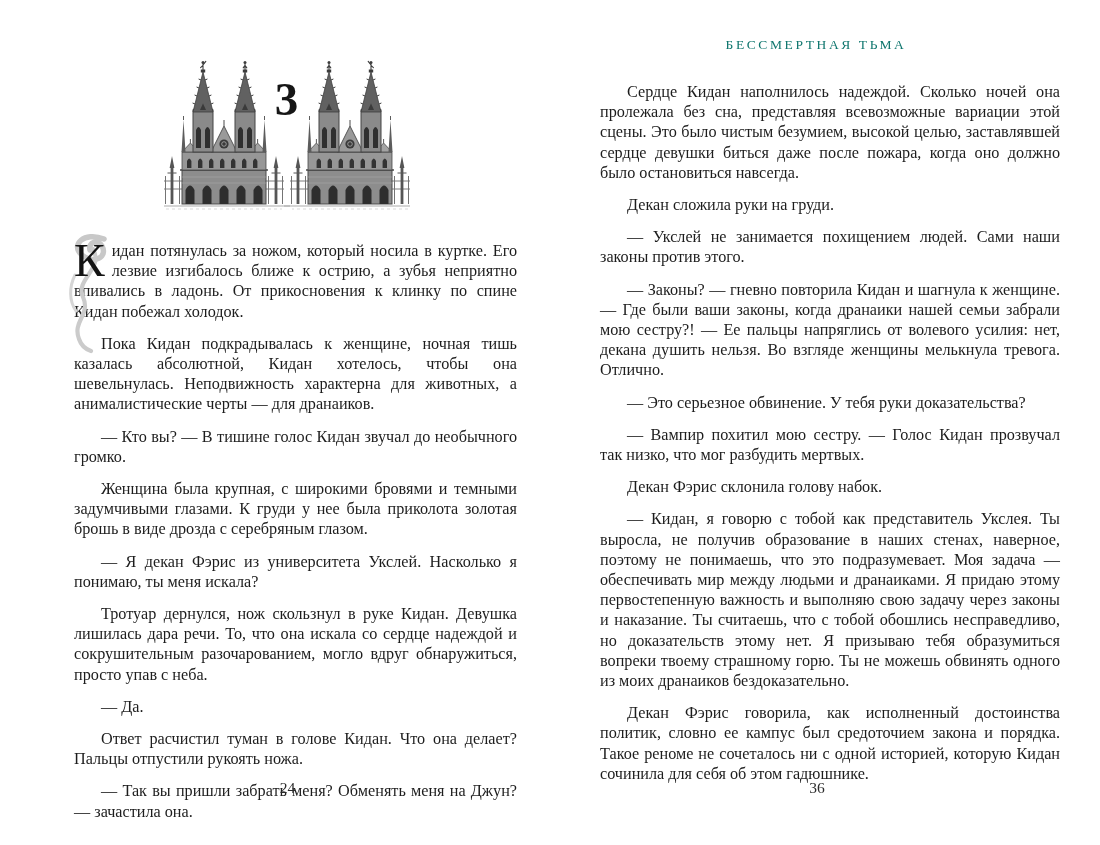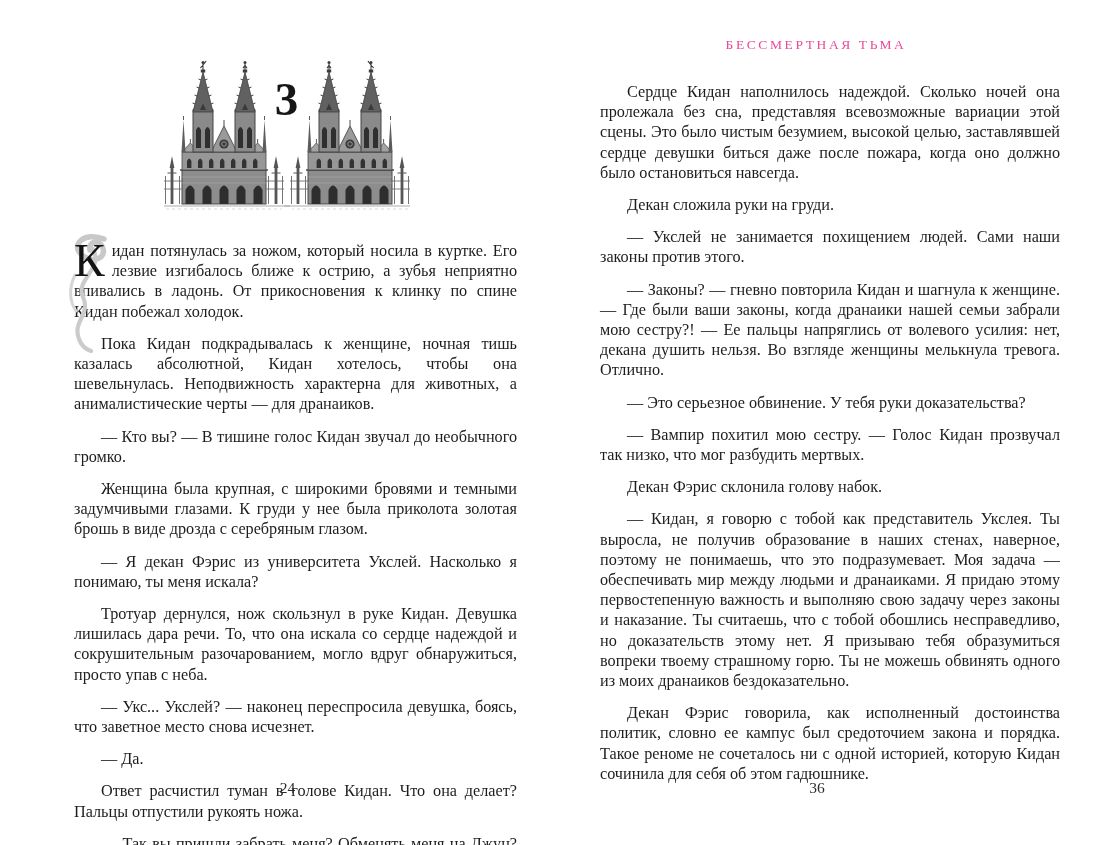--- a/index.html
+++ b/index.html
@@ -47,21 +47,21 @@
   
   .running-header {
     position: absolute;
     top: 37px;
     left: 0;
     width: 100%;
     text-align: center;
     transform: translateX(-14px);
     font-size: 13.5px;
     letter-spacing: 2.6px;
-    color: #ec4899;
+    color: #0f766e;
     white-space: nowrap;
   }
 
   
   .body {
     position: absolute;
     left: 0;
     right: 0;
     font-size: 16.2px;
     line-height: 20.2px;
@@ -210,21 +210,20 @@
         <path d="M42,6 C22,-2 8,12 20,22 C32,32 46,24 40,13 C36,6 26,9 28,17" fill="none" stroke="#c8c8c8" stroke-width="5.5" stroke-linecap="round"></path>
         <path d="M31,16 C42,36 13,46 21,64 C29,82 10,88 17,106 C19,112 23,116 29,118" fill="none" stroke="#cbcbcb" stroke-width="4.2" stroke-linecap="round"></path>
         <path d="M13,42 C7,54 7,68 14,78" fill="none" stroke="#d6d6d6" stroke-width="3" stroke-linecap="round"></path>
       </svg><span class="dropcap">К</span><span>идан потянулась за ножом, который носила в куртке. Его лезвие изгибалось ближе к острию, а зубья неприятно впивались в ладонь. От прикосновения к клинку по спине Кидан побежал холодок.</span>
     </p>
     <p>Пока Кидан подкрадывалась к женщине, ночная тишь казалась абсолютной, Кидан хотелось, чтобы она шевельнулась. Неподвижность характерна для животных, а анималистические черты — для дранаиков.</p>
     <p>— Кто вы? — В тишине голос Кидан звучал до необычного громко.</p>
     <p>Женщина была крупная, с широкими бровями и темными задумчивыми глазами. К груди у нее была приколота золотая брошь в виде дрозда с серебряным глазом.</p>
     <p>— Я декан Фэрис из университета Укслей. Насколько я понимаю, ты меня искала?</p>
     <p>Тротуар дернулся, нож скользнул в руке Кидан. Девушка лишилась дара речи. То, что она искала со сердце надеждой и сокрушительным разочарованием, могло вдруг обнаружиться, просто упав с неба.</p>
-    <p>— Укс... Укслей? — наконец переспросила девушка, боясь, что заветное место снова исчезнет.</p>
     <p>— Да.</p>
     <p>Ответ расчистил туман в голове Кидан. Что она делает? Пальцы отпустили рукоять ножа.</p>
     <p>— Так вы пришли забрать меня? Обменять меня на Джун? — зачастила она.</p>
   </div>
 
   <div class="folio folio-left">24</div>
 </section>
 
 <section class="page page-right">
 

